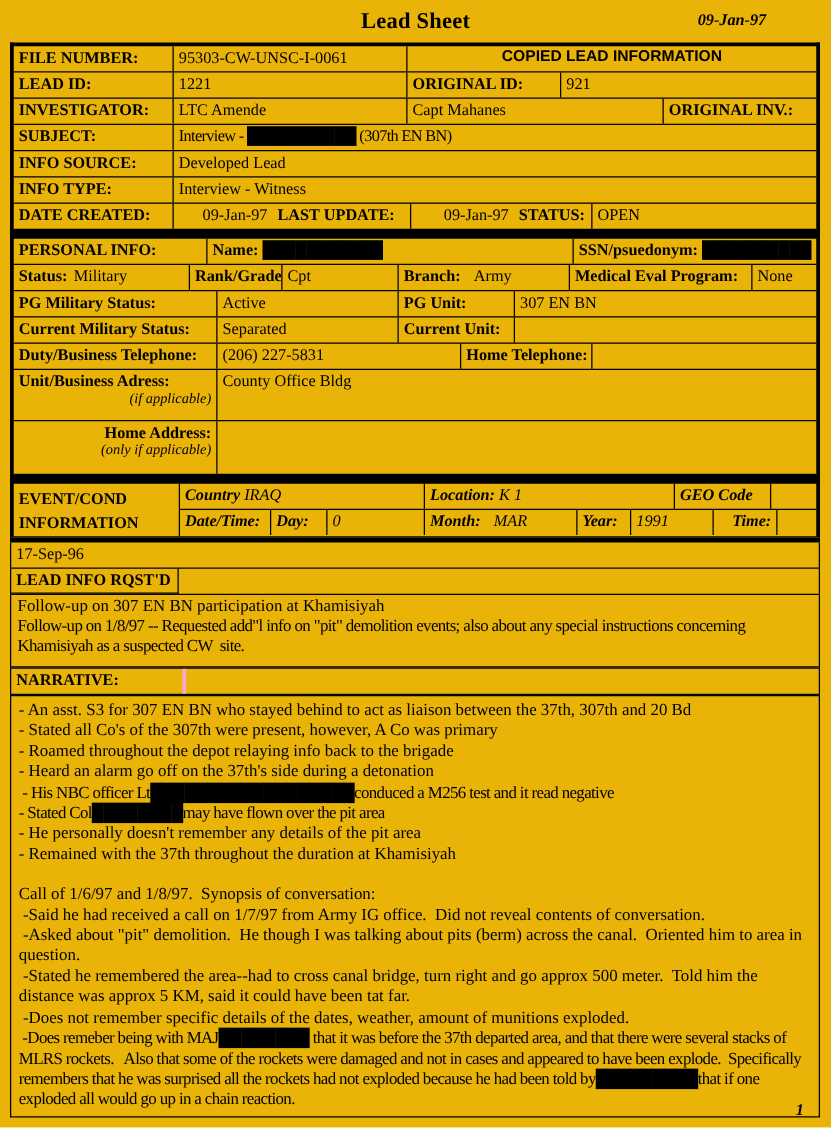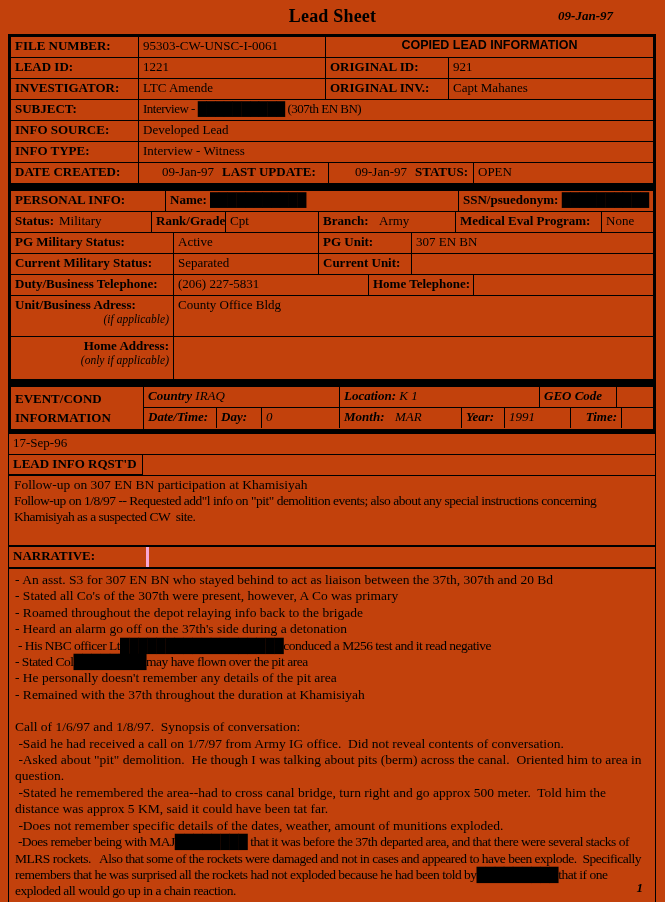--- a/index.html
+++ b/index.html
@@ -1,21 +1,21 @@
 <!DOCTYPE html>
 <html><head>
 <meta charset="utf-8">
 <style>
   html,body{margin:0;padding:0;background:#fff;}
   body{
     width:665px;height:902px;position:relative;
     font-family:"Liberation Serif", serif;
     color:#000;font-size:13px;
   }
-  .page{position:absolute;left:0;top:0;width:665px;height:902px;background:#c2410c;}
+  .page{position:absolute;left:0;top:0;width:665px;height:902px;background:#eab308;}
   .doc-header{position:relative;height:34px;}
   .doc-title{
     position:absolute;left:0;right:0;top:6px;text-align:center;
     font-size:18px;font-weight:bold;letter-spacing:0.2px;
   }
   .doc-date{
     position:absolute;right:52px;top:8px;
     font-size:13px;font-weight:bold;font-style:italic;
   }
   .form{margin-left:8px;width:648px;box-sizing:border-box;border-radius:12px;}
@@ -28,21 +28,21 @@
   .row > .cell.noline{border-left:none;}
   .lbl{font-weight:bold;}
   .grow{flex:1;}
   .rt{text-align:right;}
   .ctr{text-align:center;}
   .sans{font-family:"Liberation Sans", sans-serif;font-size:12.5px;}
   .note{font-style:italic;font-size:11.5px;}
   .two-line{white-space:normal;}
   .redact{letter-spacing:-0.5px;}
   
-  .freebox{border:1px solid #000;padding:1px 5px 20px 5px;font-size:13.5px;line-height:16px;}
+  .freebox{border:1px solid #000;padding:1px 5px 8px 5px;font-size:13.5px;line-height:16px;}
   .nar-line{white-space:pre-wrap;min-height:16px;}
   .narrativebox{border:1px solid #000;min-height:330px;padding:3px 6px;font-size:13.5px;line-height:16.4px;}
   .pagenum{position:absolute;right:22px;bottom:6px;font-style:italic;font-size:13px;font-weight:bold;}
   .event-wrap{display:flex;border-bottom:1px solid #000;}
   .event-label{width:133px;box-sizing:border-box;border-right:1px solid #000;padding:2px 4px;font-weight:bold;white-space:normal;line-height:19px;}
   .event-rows{flex:1;font-style:italic;}
   .event-rows .row:last-child{border-bottom:none;}
 </style>
 </head>
 <body>
@@ -64,22 +64,22 @@
       </div>
       <div class="row">
         <div class="cell lbl" style="width:127px">LEAD ID:</div>
         <div class="cell" style="width:187px">1221</div>
         <div class="cell lbl" style="width:123px">ORIGINAL ID:</div>
         <div class="cell grow">921</div>
       </div>
       <div class="row">
         <div class="cell lbl" style="width:127px">INVESTIGATOR:</div>
         <div class="cell" style="width:187px">LTC Amende</div>
+        <div class="cell grow">Capt Mahanes</div>
         <div class="cell lbl" style="width:123px">ORIGINAL INV.:</div>
-        <div class="cell grow">Capt Mahanes</div>
       </div>
       <div class="row">
         <div class="cell lbl" style="width:127px">SUBJECT:</div>
         <div class="cell grow redact">Interview - ██████████ (307th EN BN)</div>
       </div>
       <div class="row">
         <div class="cell lbl" style="width:127px">INFO SOURCE:</div>
         <div class="cell grow">Developed Lead</div>
       </div>
       <div class="row">

